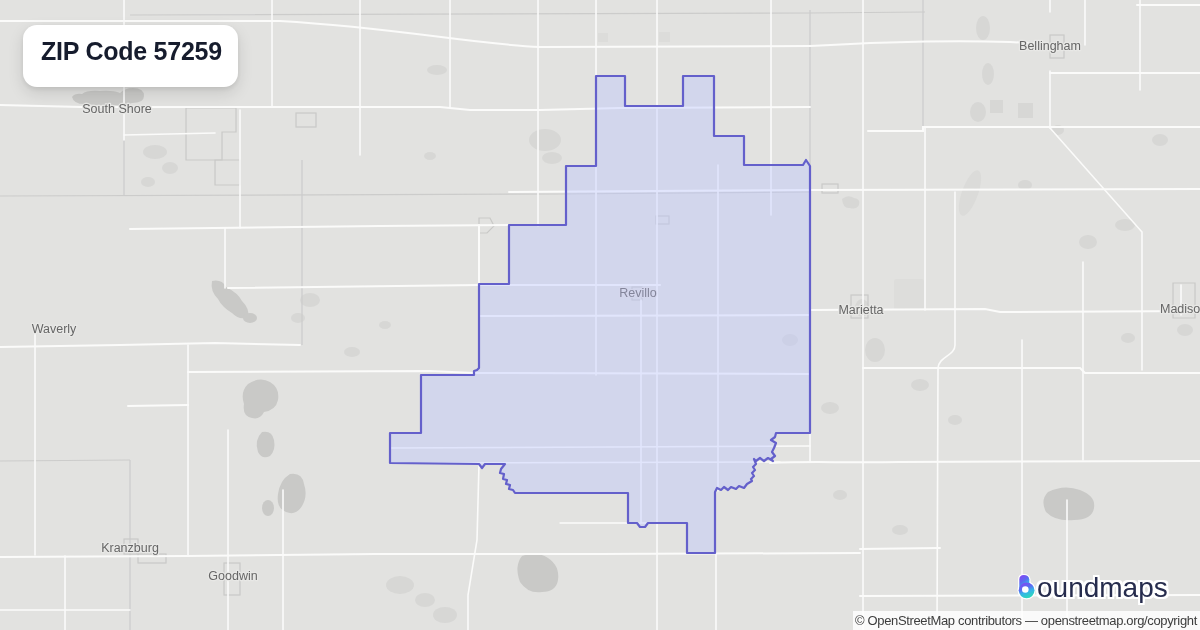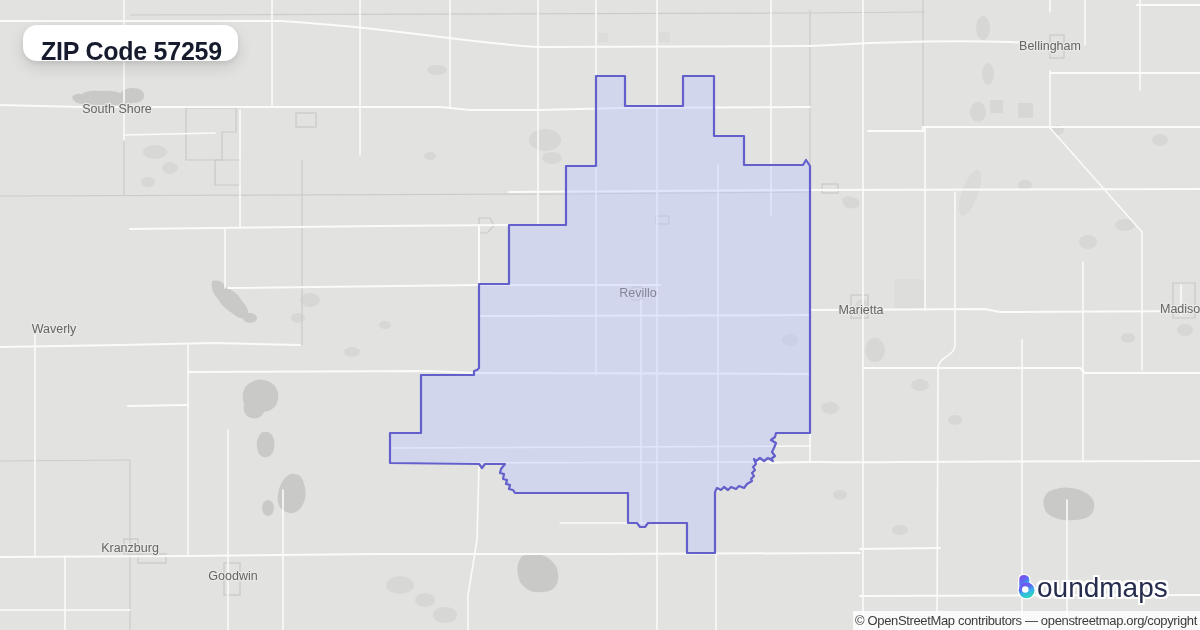--- a/index.html
+++ b/index.html
@@ -1,17 +1,17 @@
 <!DOCTYPE html>
 <html><head>
 <meta charset="utf-8">
 <style>
   html,body{margin:0;padding:0;width:1200px;height:630px;overflow:hidden;}
   body{font-family:"Liberation Sans", sans-serif;position:relative;background:#e2e2e0;}
-  .card{position:absolute;left:23px;top:25px;width:215px;height:36px;background:#ffffff;border-radius:14px;box-shadow:0 6px 16px rgba(0,0,0,0.12), 0 2px 4px rgba(0,0,0,0.07);}
+  .card{position:absolute;left:23px;top:25px;width:215px;height:62px;background:#ffffff;border-radius:14px;box-shadow:0 6px 16px rgba(0,0,0,0.12), 0 2px 4px rgba(0,0,0,0.07);}
   .card span{position:absolute;left:18px;top:12px;font-size:25px;font-weight:bold;color:#161c2d;letter-spacing:-0.25px;white-space:nowrap;}
   .attr{position:absolute;left:853px;top:611px;width:347px;height:19px;background:rgba(255,255,255,0.82);}
   .attr span{position:absolute;left:2px;top:2px;font-size:13px;letter-spacing:-0.35px;color:#3d3d3d;white-space:nowrap;}
   .logo{position:absolute;left:1016px;top:570px;width:170px;height:36px;}
   .logotext{position:absolute;left:21px;top:2px;font-size:28px;font-weight:normal;color:#262c4d;letter-spacing:0px;
     text-shadow:-2px -2px 0 #fff,2px -2px 0 #fff,-2px 2px 0 #fff,2px 2px 0 #fff,0 -2px 0 #fff,0 2px 0 #fff,-2px 0 0 #fff,2px 0 0 #fff;}
 </style>
 </head>
 <body>
 

